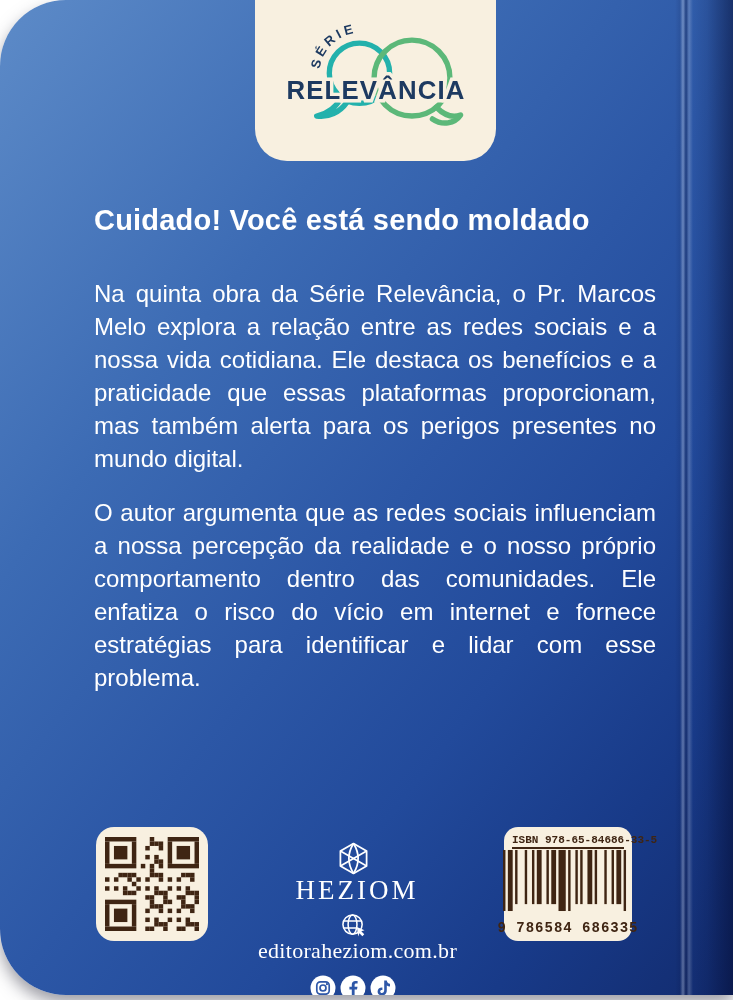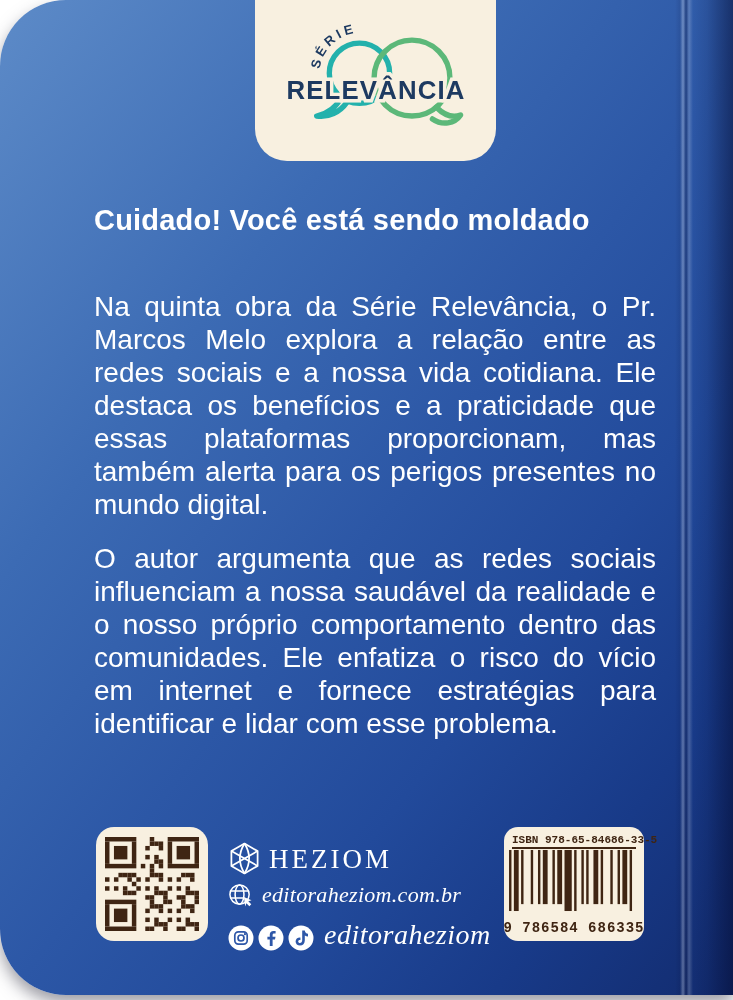--- a/index.html
+++ b/index.html
@@ -22,37 +22,37 @@
       rgba(0,0,0,0) 0px, rgba(0,5,40,.10) 5px, rgba(255,255,255,.30) 8px,
       rgba(0,5,45,.32) 11px, rgba(255,255,255,.20) 14px, rgba(0,0,0,0) 18px,
       rgba(0,5,40,.10) 32px, rgba(2,8,45,.50) 58px);}
 
   .badge{position:absolute;left:255px;top:0;width:241px;height:161px;
     background:var(--badge_bg);border-radius:0 0 32px 32px;
     display:flex;align-items:center;justify-content:center;z-index:5;}
   .badge svg{display:block;}
 
   .content{position:absolute;left:94px;top:202px;width:562px;color:var(--text);z-index:4;}
-  .content h1{font-size:29px;line-height:36px;font-weight:700;letter-spacing:.2px;margin:0 0 52px 0;}
-  .content p{font-size:28px;line-height:33px;font-weight:400;text-align:justify;margin:0 0 21px 0;}
+  .content h1{font-size:29px;line-height:36px;font-weight:700;letter-spacing:.2px;margin:0 0 39px 0;}
+  .content p{font-size:24px;line-height:33px;font-weight:400;text-align:justify;margin:0 0 21px 0;}
 
   .qr-box{position:absolute;left:96px;top:827px;width:112px;height:114px;
     background:var(--badge_bg);border-radius:18px;display:flex;align-items:center;justify-content:center;z-index:4;}
 
   .publisher{position:absolute;left:228px;top:842px;width:250px;color:var(--text);z-index:4;
     font-family:"Liberation Serif",serif;}
-  .pub-row{display:flex;align-items:flex-end;}
+  .pub-row{display:flex;align-items:center;flex-direction:column;}
   .brand-row{margin-bottom:7px;}
   .brand-row .brand-name{font-size:27px;letter-spacing:3px;margin-left:8px;}
-  .site-row{margin-bottom:11px;font-style:italic;}
+  .site-row{margin-bottom:11px;}
   .site-row .site-text{font-size:22px;margin-left:9px;letter-spacing:.3px;}
   .social-row .handle-text{font-size:28px;margin-left:10px;letter-spacing:.5px;font-style:italic;}
   .social-icons{display:flex;gap:4px;align-items:center;}
 
-  .barcode-box{position:absolute;left:504px;top:827px;width:140px;height:114px;
+  .barcode-box{position:absolute;left:504px;top:827px;width:128px;height:114px;
     background:var(--badge_bg);border-radius:14px;z-index:4;
     display:flex;flex-direction:column;align-items:center;padding:7px 8px 5px 8px;}
   .isbn{font-family:"Liberation Mono",monospace;font-size:11px;font-weight:700;
     color:var(--print_brown);letter-spacing:0px;white-space:nowrap;
     border-bottom:2px solid var(--print_brown);padding-bottom:1px;width:100%;text-align:center;}
   .digits{font-family:"Liberation Mono",monospace;font-size:14px;font-weight:700;
     color:var(--print_brown);letter-spacing:1px;white-space:nowrap;margin-top:8px;}
 </style>
 </head>
 <body>
@@ -80,21 +80,21 @@
           <textPath href="#serieArc">SÉRIE</textPath>
         </text>
 
         <text x="110" y="89" text-anchor="middle" font-family="Liberation Sans, sans-serif" font-size="26.5" font-weight="800" letter-spacing="1.2" fill="var(--navy)" style="paint-order:stroke;stroke:var(--badge_bg);stroke-width:7px;">RELEVÂNCIA</text>
       </svg>
     </div>
 
     <div class="content">
       <h1>Cuidado! Você está sendo moldado</h1>
       <p>Na quinta obra da Série Relevância, o Pr. Marcos Melo explora a relação entre as redes sociais e a nossa vida cotidiana. Ele destaca os benefícios e a praticidade que essas plataformas proporcionam, mas também alerta para os perigos presentes no mundo digital.</p>
-      <p>O autor argumenta que as redes sociais influenciam a nossa saudável da realidade e o nosso próprio comportamento dentro das comunidades. Ele enfatiza o risco do vício em internet e fornece estratégias para identificar e lidar com esse problema.</p>
+      <p>O autor argumenta que as redes sociais influenciam a nossa percepção da realidade e o nosso próprio comportamento dentro das comunidades. Ele enfatiza o risco do vício em internet e fornece estratégias para identificar e lidar com esse problema.</p>
     </div>
 
     <div class="qr-box">
       <svg id="qr-svg" width="94" height="94" viewBox="0 0 94 94">
           <rect x="0" y="0" width="31.333333333333336" height="4.476190476190476" fill="#3f2513"></rect>
           <rect x="0" y="26.857142857142858" width="31.333333333333336" height="4.476190476190476" fill="#3f2513"></rect>
           <rect x="0" y="4.476190476190476" width="4.476190476190476" height="22.38095238095238" fill="#3f2513"></rect>
           <rect x="26.857142857142858" y="4.476190476190476" width="4.476190476190476" height="22.38095238095238" fill="#3f2513"></rect>
           <rect x="8.952380952380953" y="8.952380952380953" width="13.428571428571429" height="13.428571428571429" fill="#3f2513"></rect>
           <rect x="62.66666666666667" y="0" width="31.333333333333336" height="4.476190476190476" fill="#3f2513"></rect>

